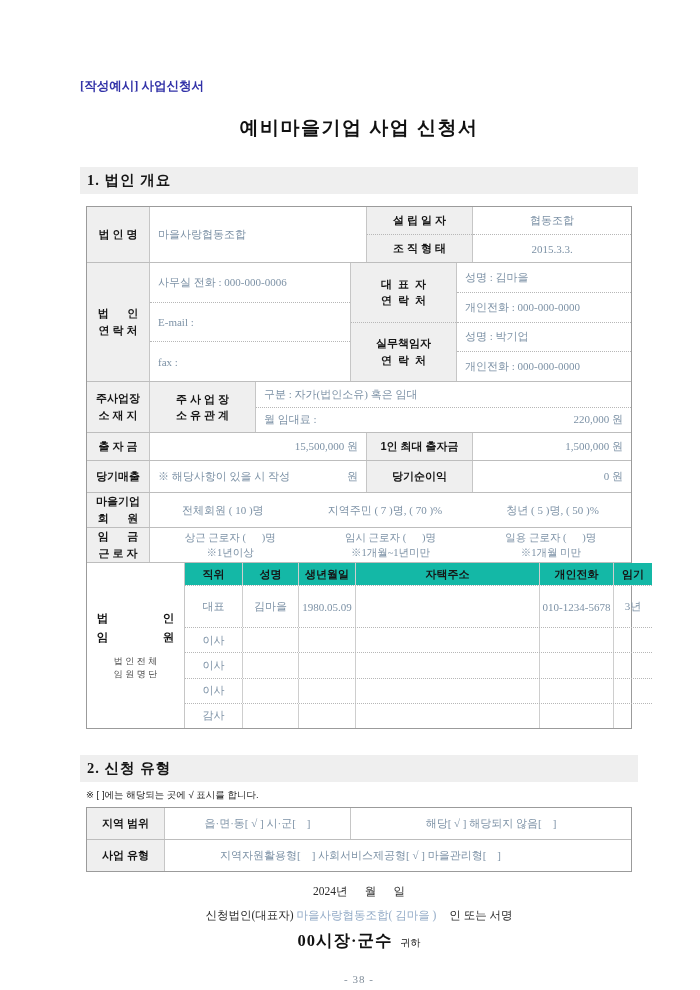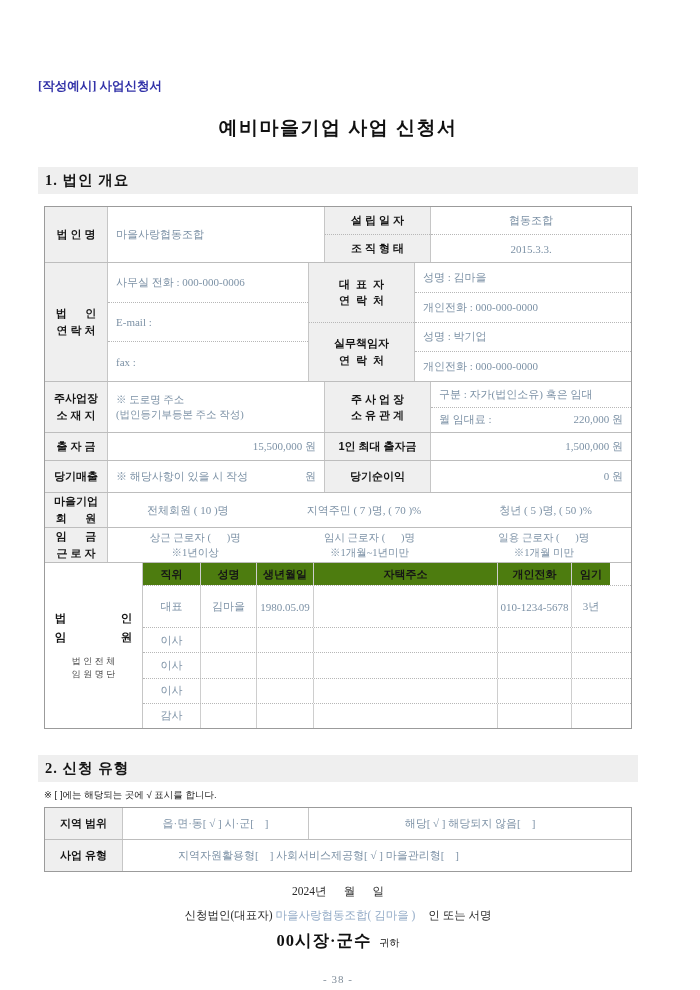--- a/index.html
+++ b/index.html
@@ -1,18 +1,18 @@
 <!DOCTYPE html>
 <html><head>
 <meta charset="utf-8">
 <style>
   html,body{margin:0;padding:0;background:#e8e8e8;}
   .page{width:700px;height:990px;background:#ffffff;margin:0 auto;position:relative;overflow:hidden;
         font-family:"Liberation Serif","DejaVu Serif",serif;color:#1a1a1a;}
-  .content{padding:78px 62px 0 38px;}
+  .content{padding:78px 62px 0 38px;margin-left:42px;}
   [data-bind]{white-space:pre-wrap;}
 
   .tag{font-size:12.5px;font-weight:bold;color:#3232a8;}
   .title{margin:20px 0 0 0;text-align:center;font-family:"Liberation Sans","DejaVu Sans",sans-serif;
          font-size:19px;font-weight:bold;letter-spacing:1.5px;color:#111;}
   .secbar{margin-top:26px;height:27px;line-height:27px;background:#efefef;font-size:14.5px;
           font-weight:bold;padding-left:7px;letter-spacing:1px;color:#151515;}
 
   
   .t{margin:12px 6px 0 6px;border:1px solid #9b9b9b;}
@@ -44,21 +44,21 @@
   .exlab .subl{font-size:9px;line-height:1.5;color:#4a4a4a;text-align:center;
                font-family:"Liberation Sans","DejaVu Sans",sans-serif;}
   .eright{flex:1;display:flex;flex-direction:column;border-left:1px solid #c6c6c6;}
   .erow{display:grid;grid-template-columns:57px 56px 57px 184px 74px 39px;}
   .erow + .erow{border-top:1px dotted #b7b7b7;}
   .ehrow{height:23px;}
   .edr{height:25px;}
   .edr1{height:42px;}
   .ec{display:flex;align-items:center;justify-content:center;text-align:center;font-size:11px;padding:0 2px;}
   .ec + .ec{border-left:1px solid #cecece;}
-  .eh .ec{background:#4d7c0f;font-family:"Liberation Sans","DejaVu Sans",sans-serif;font-weight:bold;color:#161616;}
+  .eh .ec{background:#14b8a6;font-family:"Liberation Sans","DejaVu Sans",sans-serif;font-weight:bold;color:#161616;}
   .ev{color:#7d92a6;}
   .brk{word-break:break-all;line-height:1.3;}
 
   
   .note{margin:7px 6px 0 6px;font-family:"Liberation Sans","DejaVu Sans",sans-serif;font-size:9.5px;color:#1c1c1c;}
   .t2 .r{display:flex;height:31px;border-top:1px solid #bdbdbd;}
   .t2 .r:first-child{border-top:none;}
   .sA{flex:0 0 77px;} .sB{flex:0 0 185px;} .sC{flex:0 0 95px;} .sD{flex:1;}
 
   
@@ -121,26 +121,20 @@
           <div class="sr pad val" data-bind="t1.ceo_phone">개인전화 : 000-000-0000</div>
           <div class="sr pad val" data-bind="t1.mgr_name">성명 : 박기업</div>
           <div class="sr pad val" data-bind="t1.mgr_phone">개인전화 : 000-000-0000</div>
         </div>
       </div>
 
       <div class="band b3">
         <div class="cA lab">
           <span data-bind="t1.addr_label1">주사업장</span>
           <span data-bind="t1.addr_label2">소 재 지</span>
-        </div>
-        <div class="cB bl c pad">
-          <div class="val2">
-            <span data-bind="t1.addr_line1" style="display:block;">※ 도로명 주소</span>
-            <span data-bind="t1.addr_line2" style="display:block;">(법인등기부등본 주소 작성)</span>
-          </div>
         </div>
         <div class="cC bl h colc ctr c" style="align-items:center;justify-content:center;">
           <span data-bind="t1.own_label1">주 사 업 장</span>
           <span data-bind="t1.own_label2">소 유 관 계</span>
         </div>
         <div class="cD bl colc">
           <div class="sr pad val" data-bind="t1.own_type">구분 : 자가(법인소유) 혹은 임대</div>
           <div class="sr pad val" style="justify-content:space-between;">
             <span data-bind="t1.rent_label">월 임대료 :</span>
             <span data-bind="t1.rent_value">220,000 원</span>

